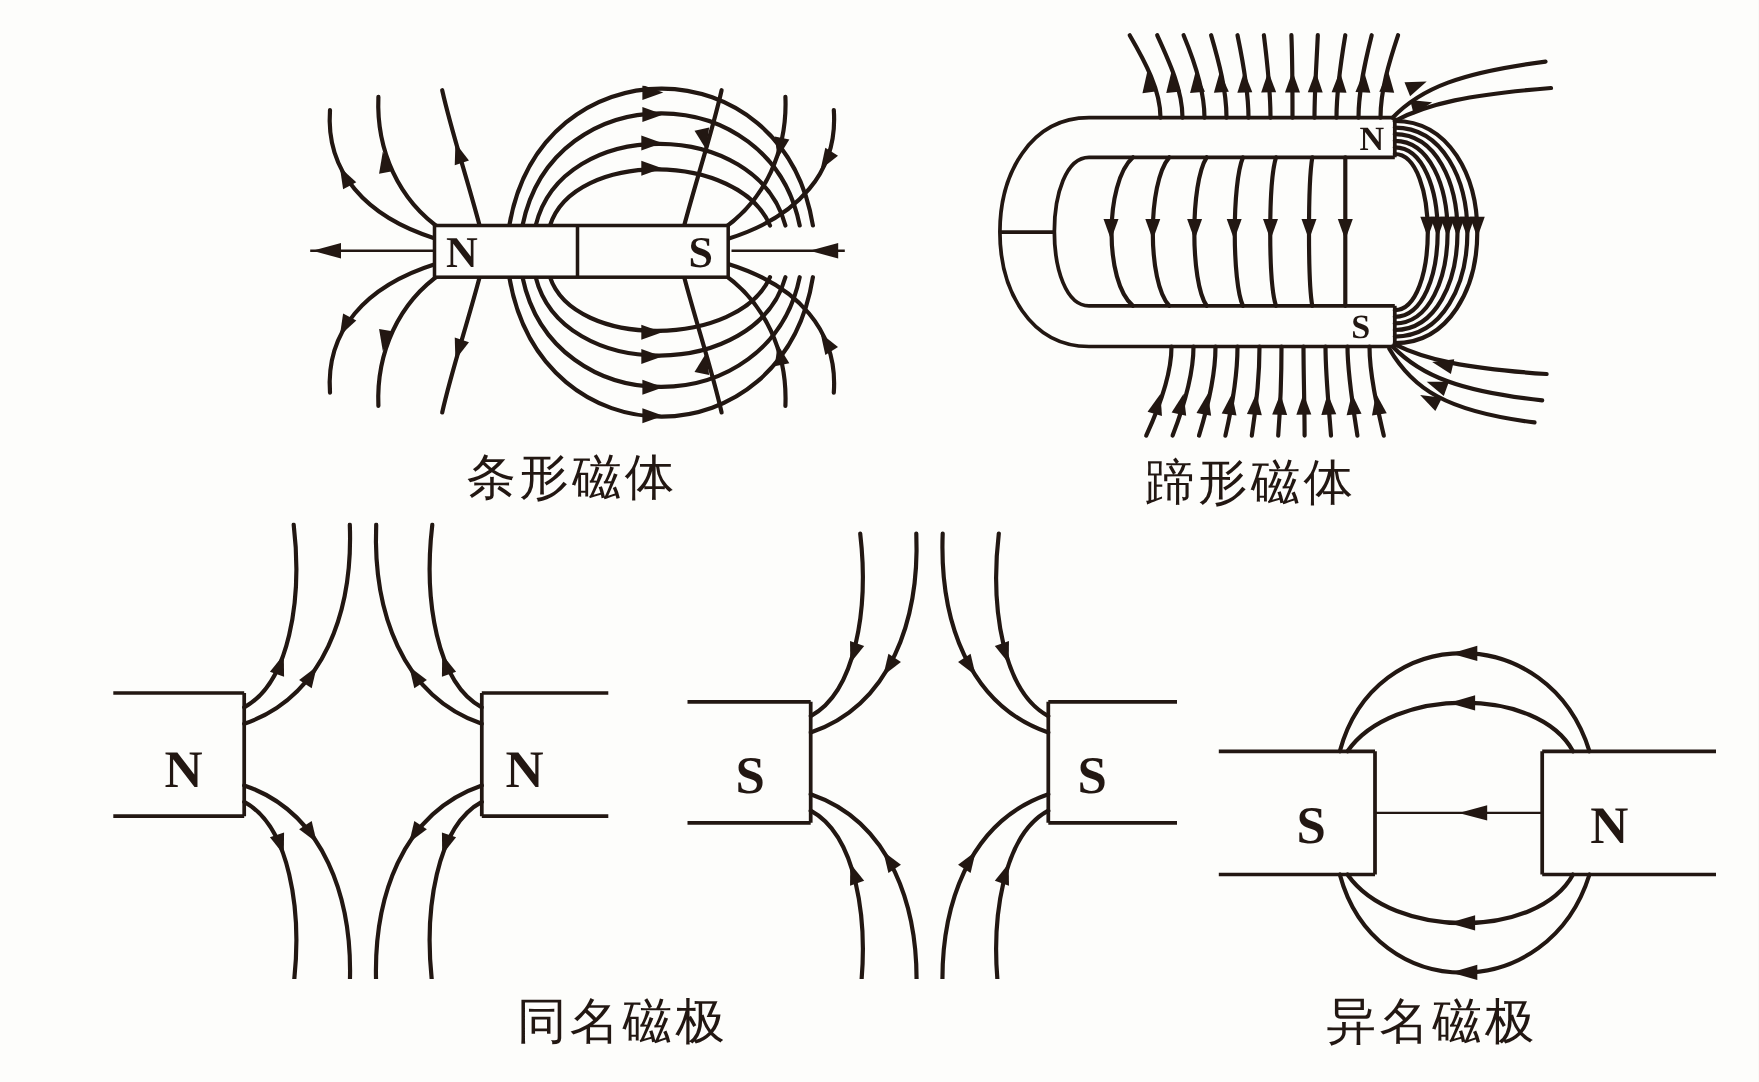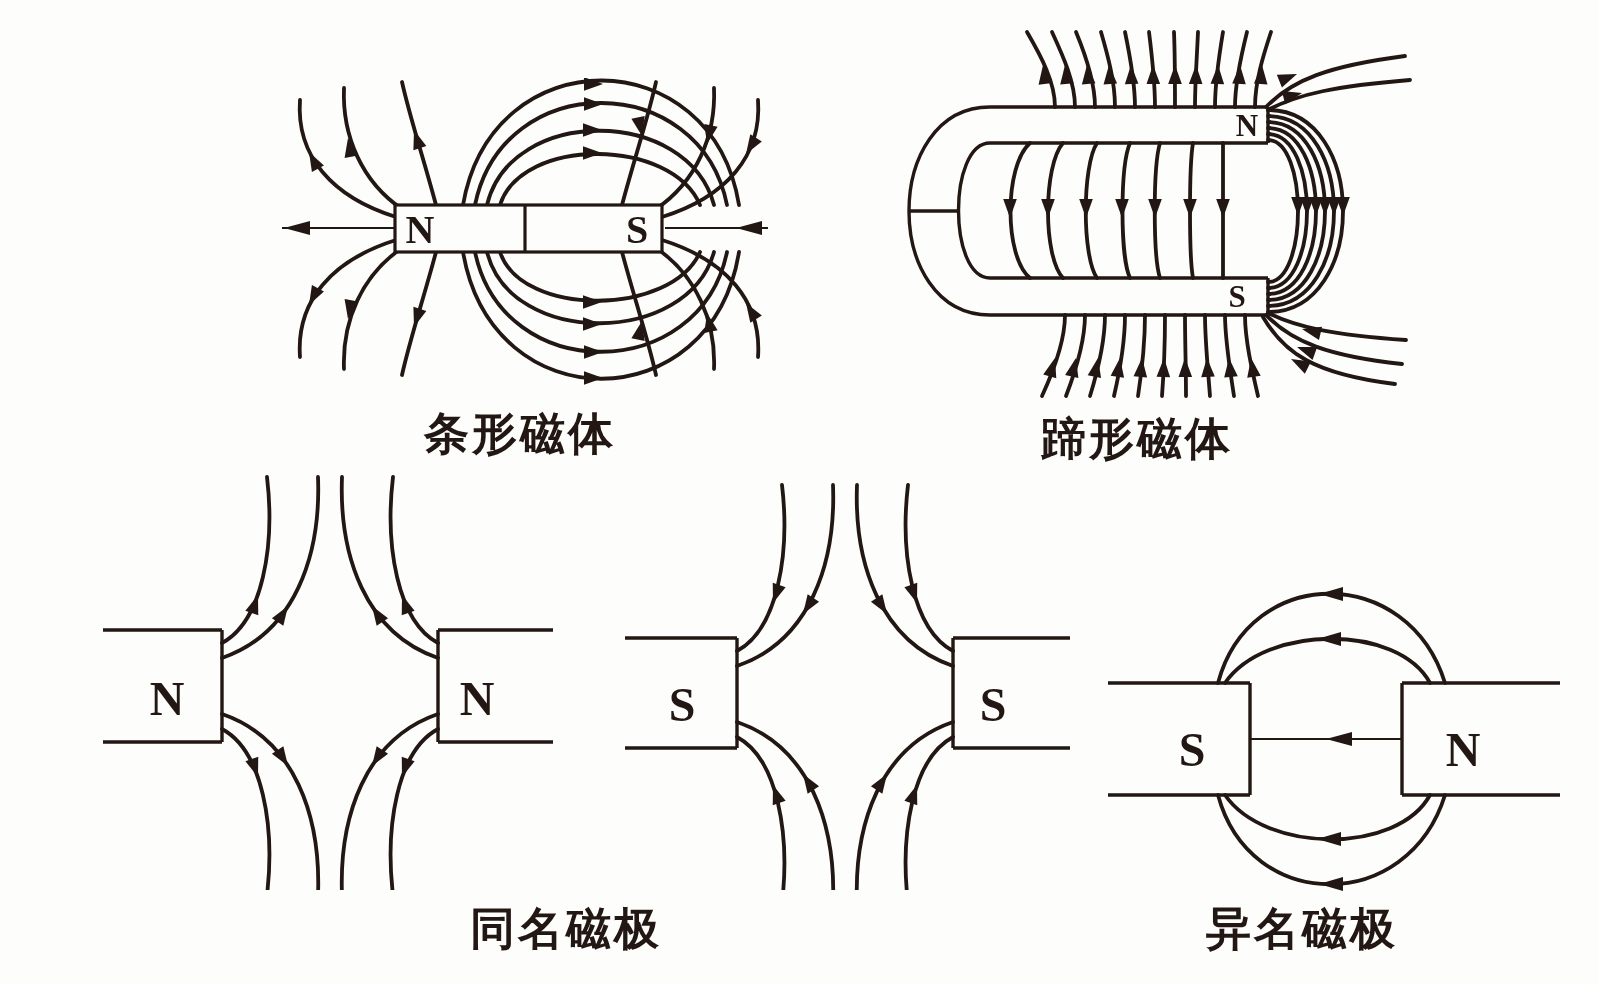--- a/index.html
+++ b/index.html
@@ -11,21 +11,21 @@
   svg{position:absolute;overflow:hidden;}
   .fl{fill:none;stroke:#221712;stroke-width:3.8;stroke-linecap:round;}
   .ol{fill:none;stroke:#221712;stroke-width:3.4;stroke-linecap:butt;}
   .thin{fill:none;stroke:#221712;stroke-width:2.2;}
   .ah{fill:#221712;stroke:none;}
   .pole{font-family:"Liberation Serif","DejaVu Serif",serif;font-weight:700;
         fill:#221712;text-anchor:middle;}
   .caption{
     position:absolute;color:#221712;text-align:center;
     font-family:"Liberation Serif","DejaVu Serif",serif;
-    font-size:45px;font-weight:700;letter-spacing:3px;
+    font-size:45px;font-weight:400;letter-spacing:3px;
   }
 </style>
 </head>
 <body>
 
 <div id="stage">
 
   <svg style="left:90px;top:78px" width="720" height="320" viewBox="0 0 720 320">
     <g>
 

